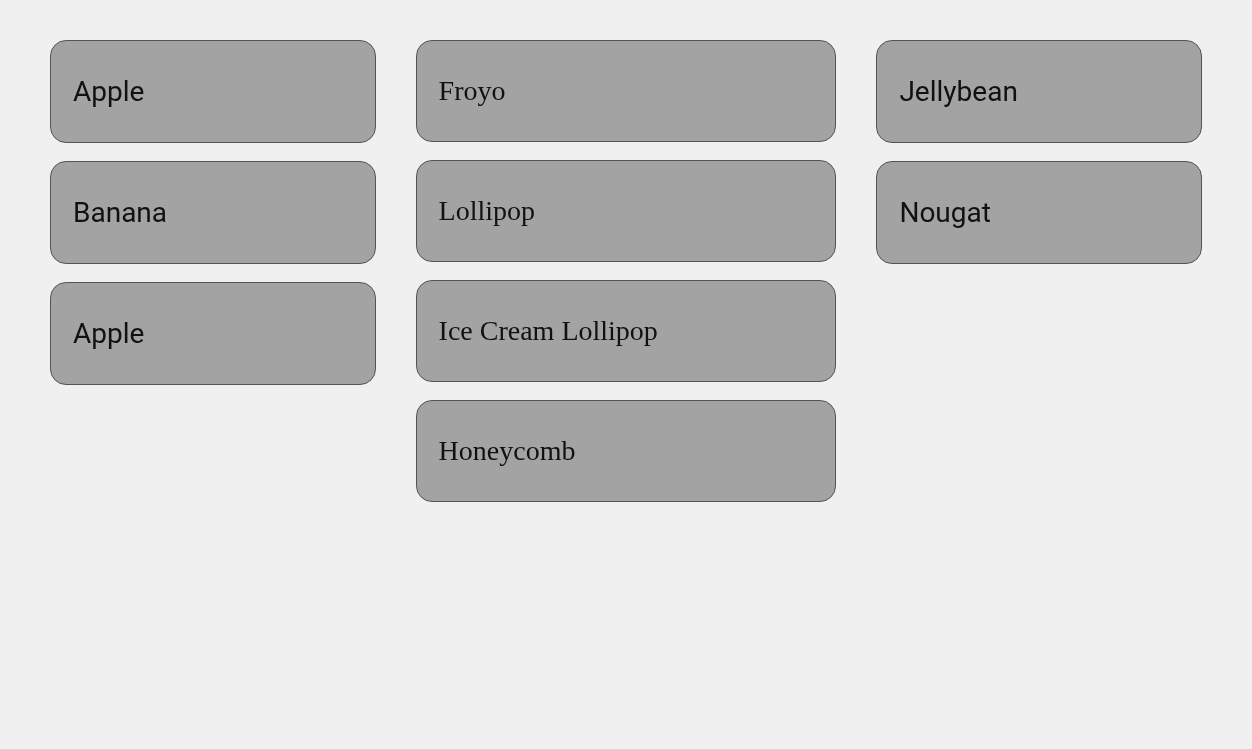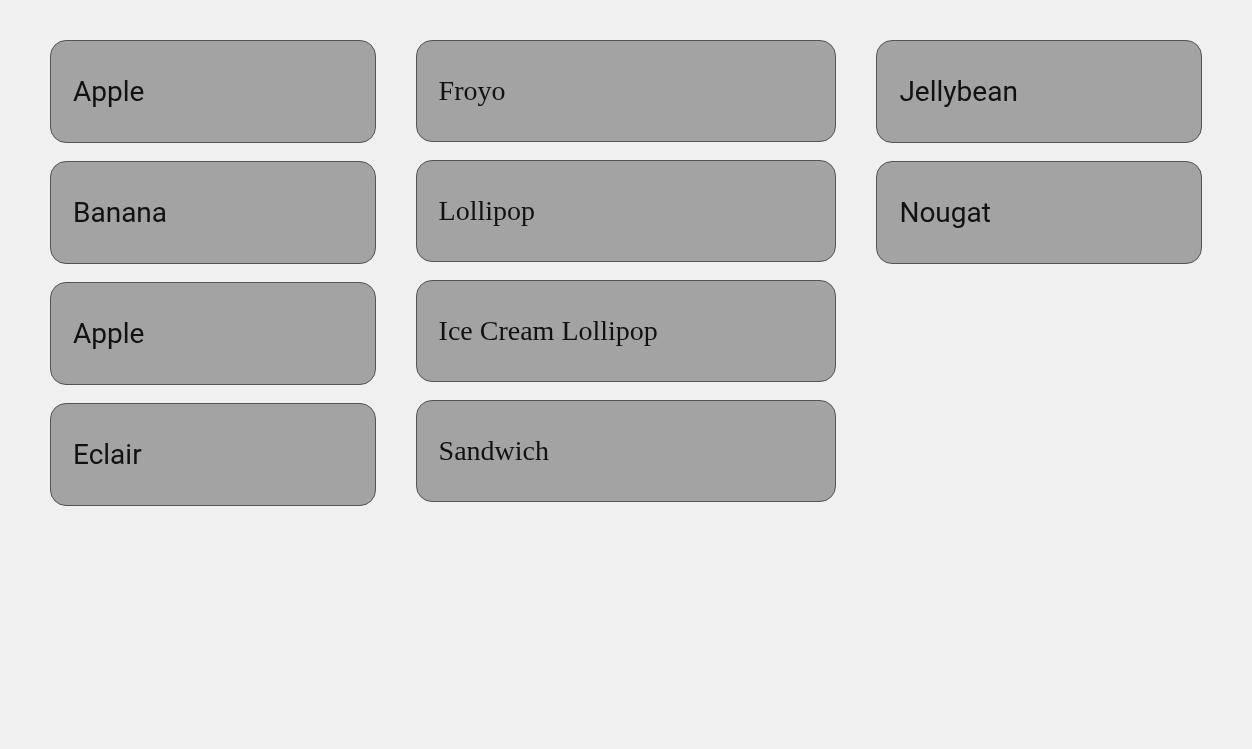--- a/index.html
+++ b/index.html
@@ -61,25 +61,24 @@
   </style>
 </head>
 <body>
 
 <div class="grid-container">
 
 <div class="column col1">
       <div class="chip">Apple</div>
       <div class="chip">Banana</div>
       <div class="chip">Apple</div>
-      <div class="chip">Eclair</div>
     </div>
     <div class="column col2">
       <div class="chip">Froyo</div>
       <div class="chip">Lollipop</div>
       <div class="chip">Ice Cream Lollipop</div>
-      <div class="chip">Sandwich</div>
+      <div class="chip">Honeycomb</div>
     </div>
     <div class="column col3">
       <div class="chip">Jellybean</div>
       <div class="chip">Nougat</div>
     </div>
   </div>
 
 </body></html>

